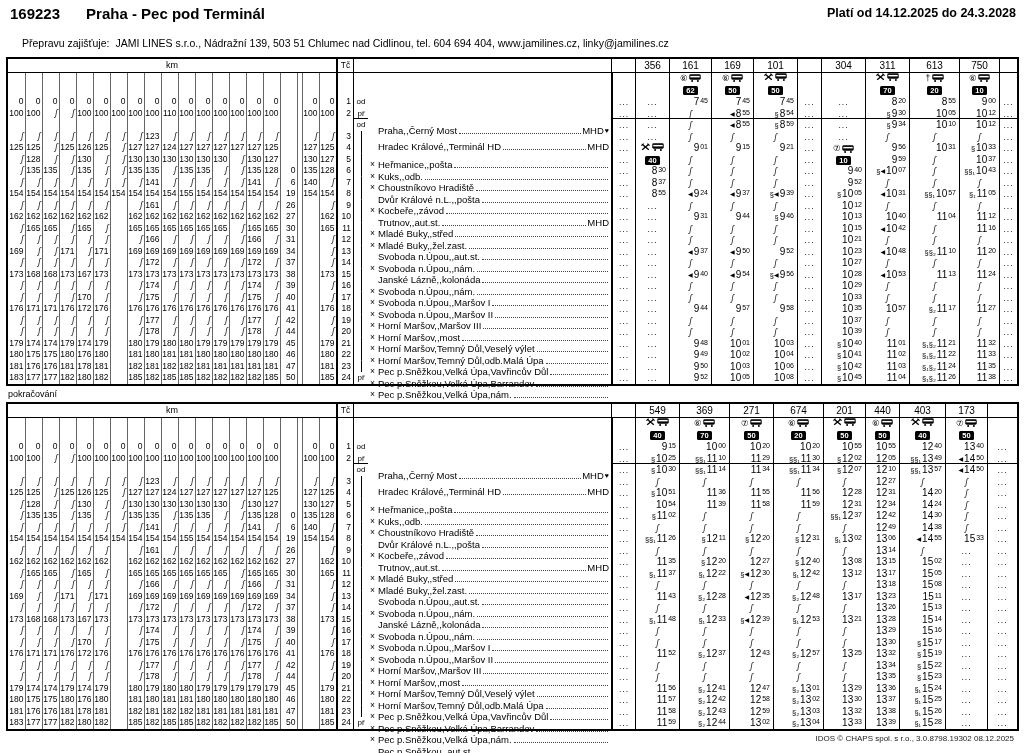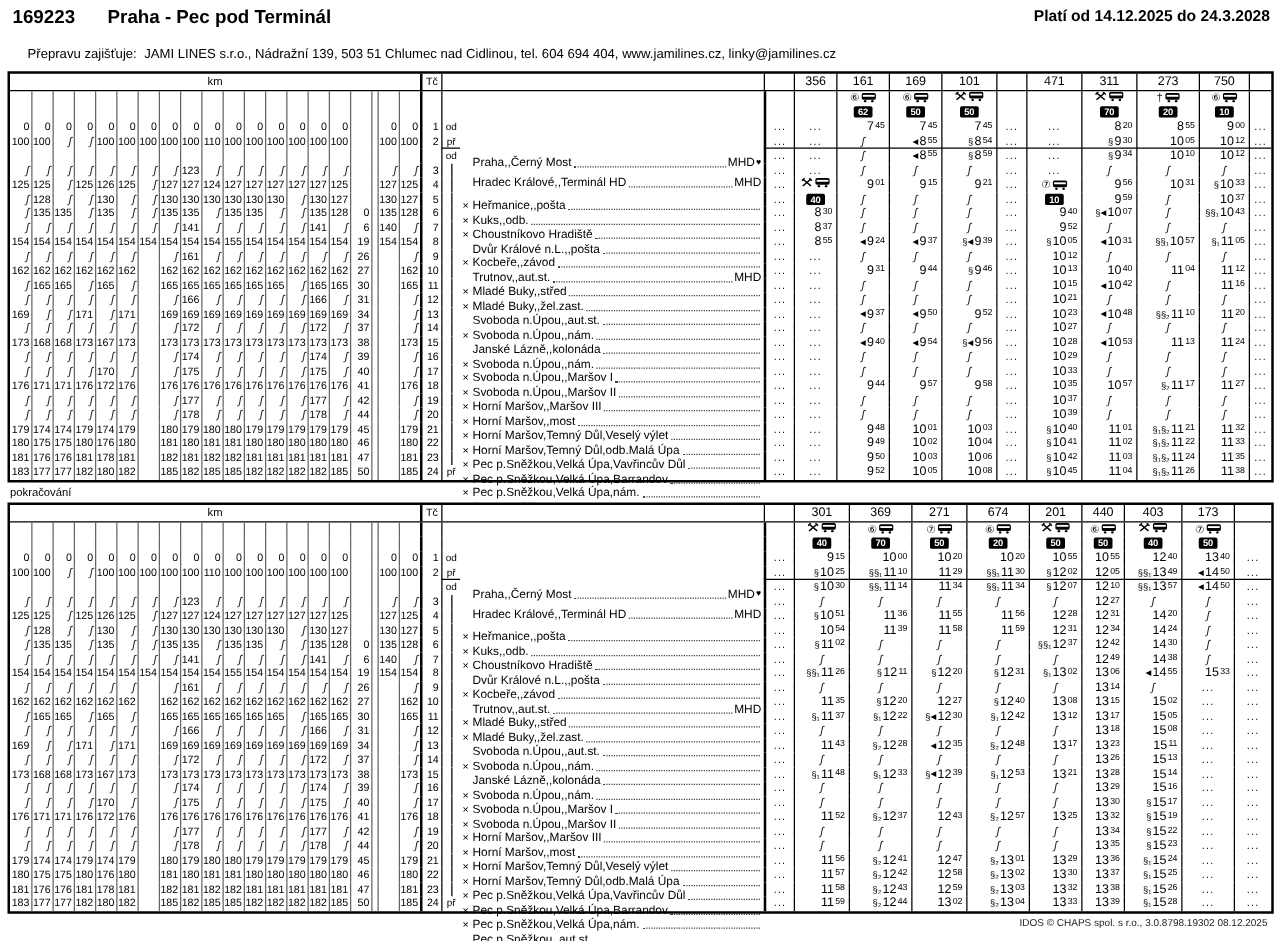--- a/index.html
+++ b/index.html
@@ -72,23 +72,23 @@
     <div class="row hdr">
       <div class="c kmh" style="width:328px">km</div>
       <div class="c tch">Tč</div>
       <div class="c msh"></div>
       <div class="c th tf" style="width:24px"></div>
       <div class="c th" style="width:34px">356</div>
       <div class="c th" style="width:42px">161</div>
       <div class="c th" style="width:42px">169</div>
       <div class="c th" style="width:44px">101</div>
       <div class="c th" style="width:24px"></div>
-      <div class="c th" style="width:44px">471</div>
+      <div class="c th" style="width:44px">304</div>
       <div class="c th" style="width:44px">311</div>
-      <div class="c th" style="width:50px">273</div>
+      <div class="c th" style="width:50px">613</div>
       <div class="c th" style="width:40px">750</div>
       <div class="c th" style="width:18px"></div>
     </div>
     <div class="row sym">
       <div class="c km first"></div>
       <div class="c km"></div>
       <div class="c km"></div>
       <div class="c km"></div>
       <div class="c km"></div>
       <div class="c km"></div>
@@ -1231,21 +1231,21 @@
       <div class="c t ctr" style="width:18px"><span class="dots">...</span></div>
     </div>
   </div>
 <div class="cont-label">pokračování</div>
 <div class="tt" id="tt-lower">
     <div class="row hdr">
       <div class="c kmh" style="width:328px">km</div>
       <div class="c tch">Tč</div>
       <div class="c msh"></div>
       <div class="c th tf" style="width:24px"></div>
-      <div class="c th" style="width:44px">301</div>
+      <div class="c th" style="width:44px">549</div>
       <div class="c th" style="width:50px">369</div>
       <div class="c th" style="width:44px">271</div>
       <div class="c th" style="width:50px">674</div>
       <div class="c th" style="width:42px">201</div>
       <div class="c th" style="width:34px">440</div>
       <div class="c th" style="width:46px">403</div>
       <div class="c th" style="width:42px">173</div>
       <div class="c th" style="width:30px"></div>
     </div>
     <div class="row sym">

